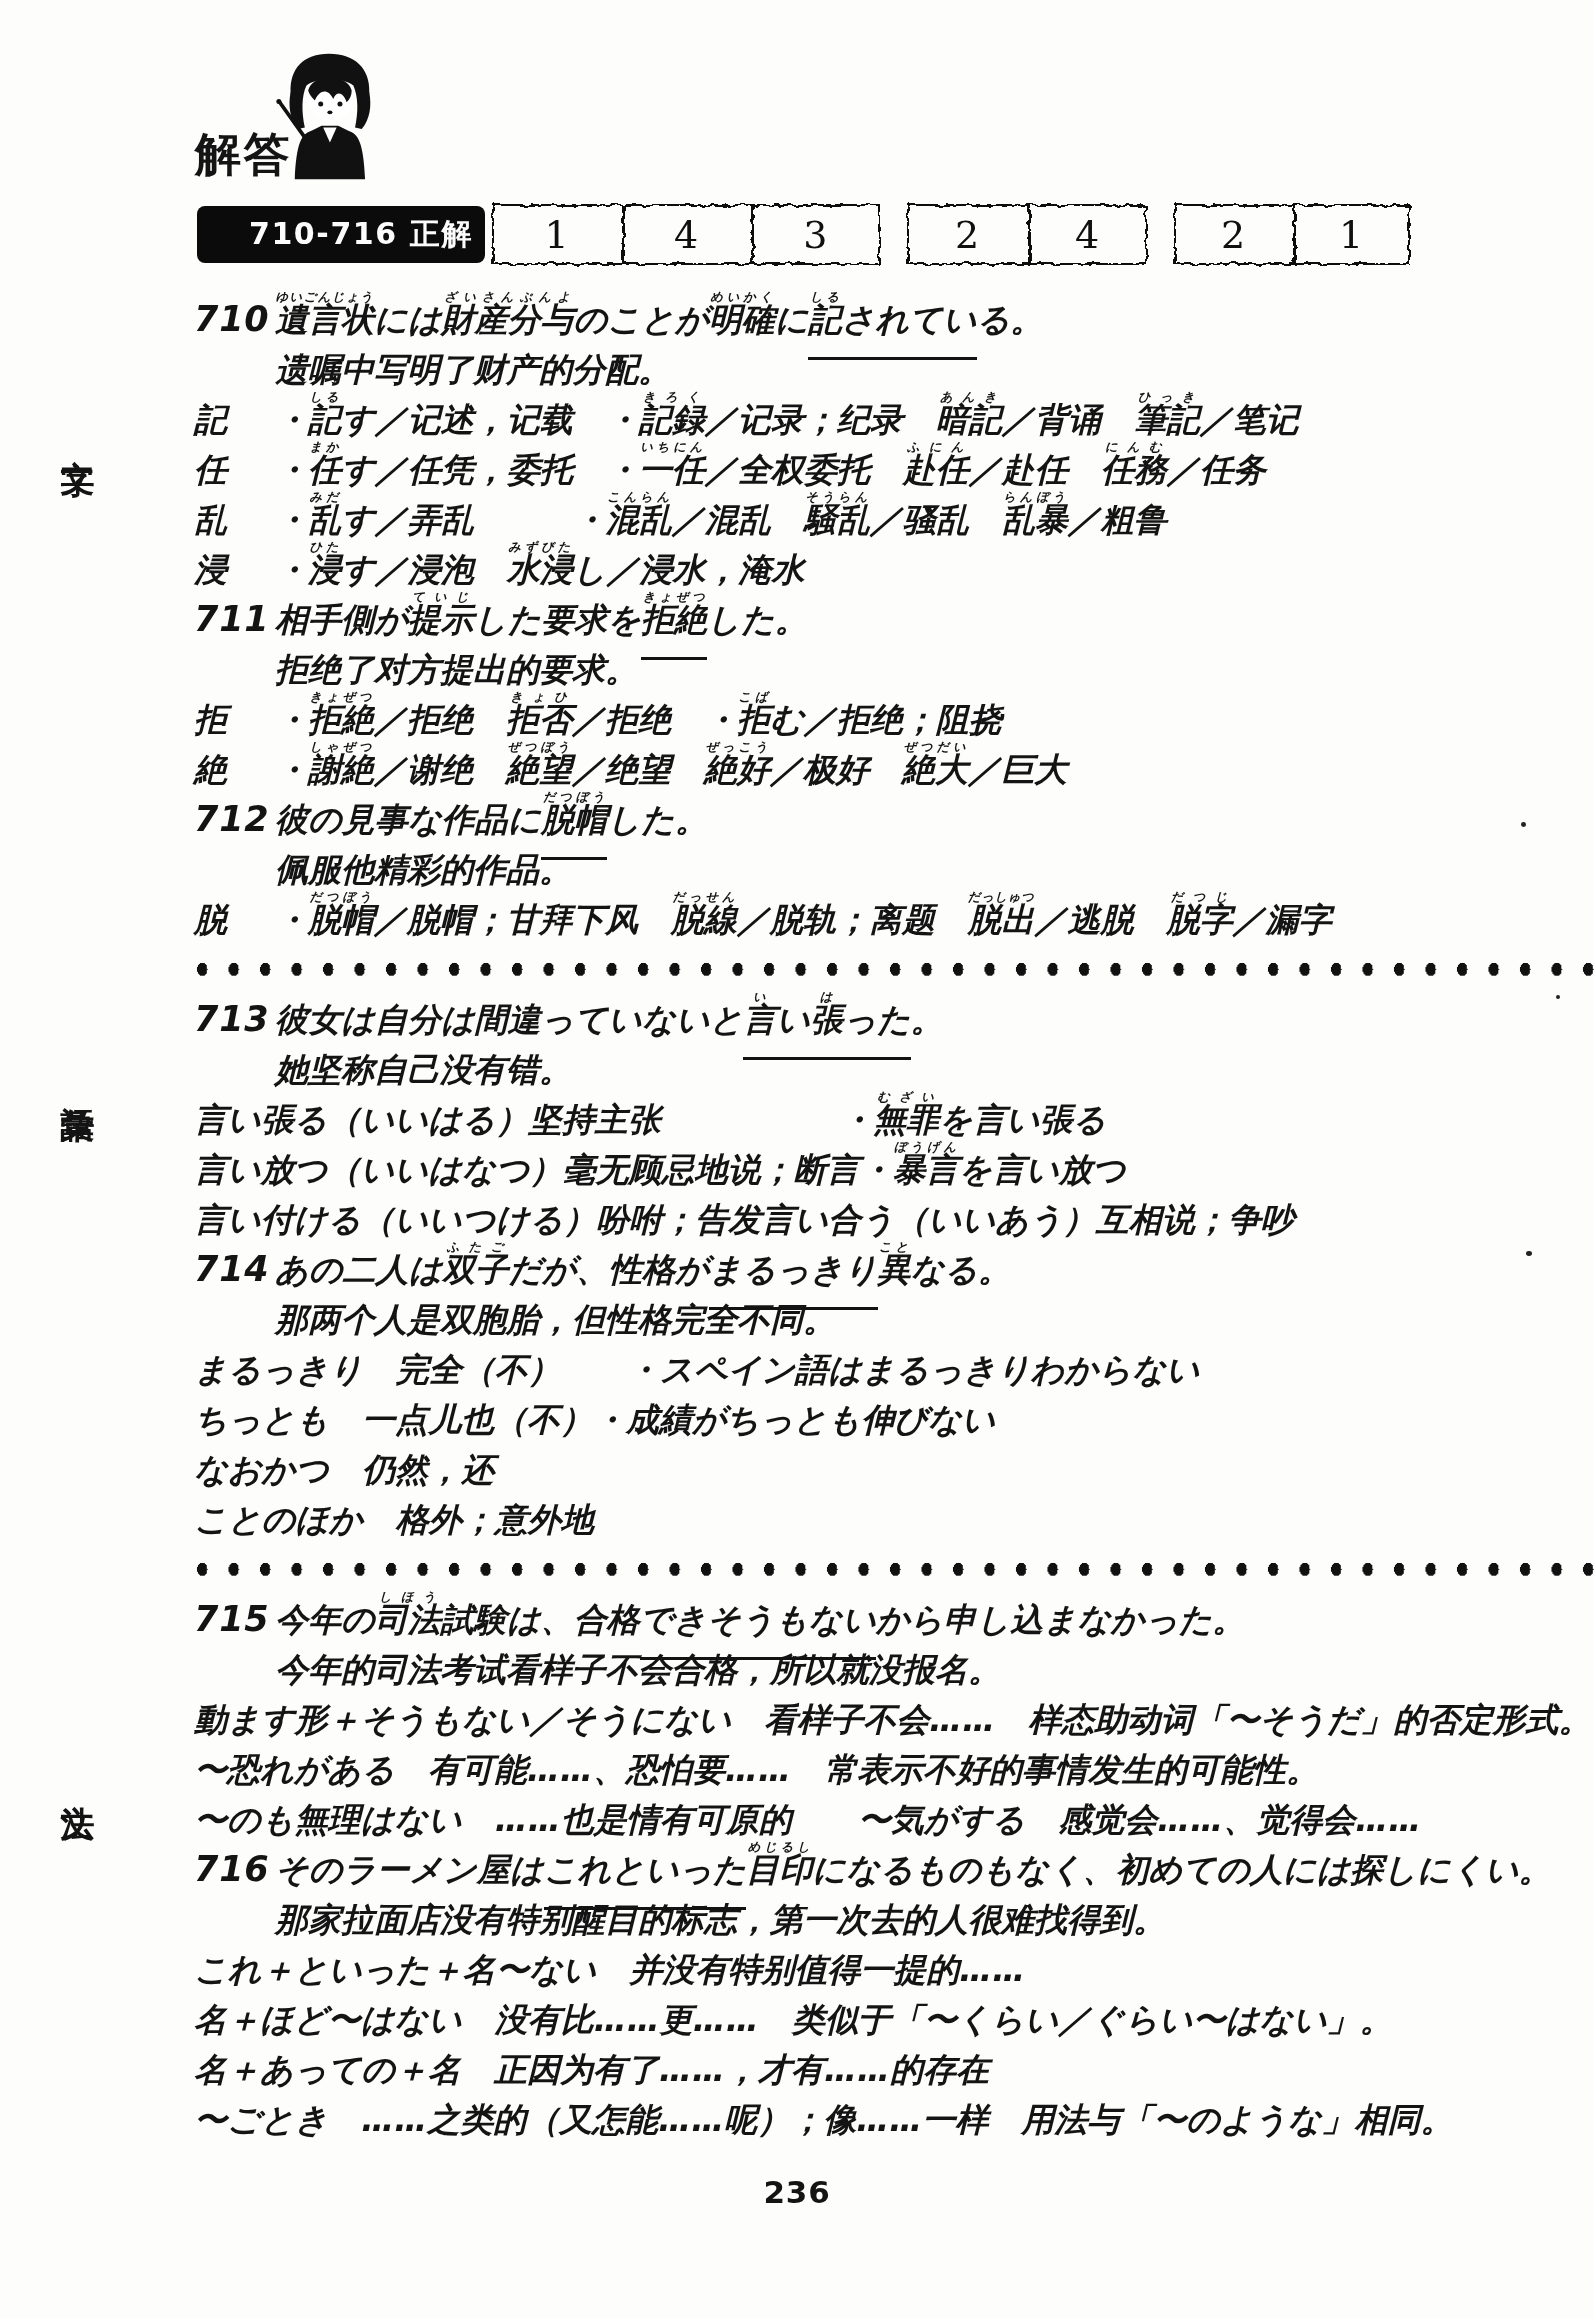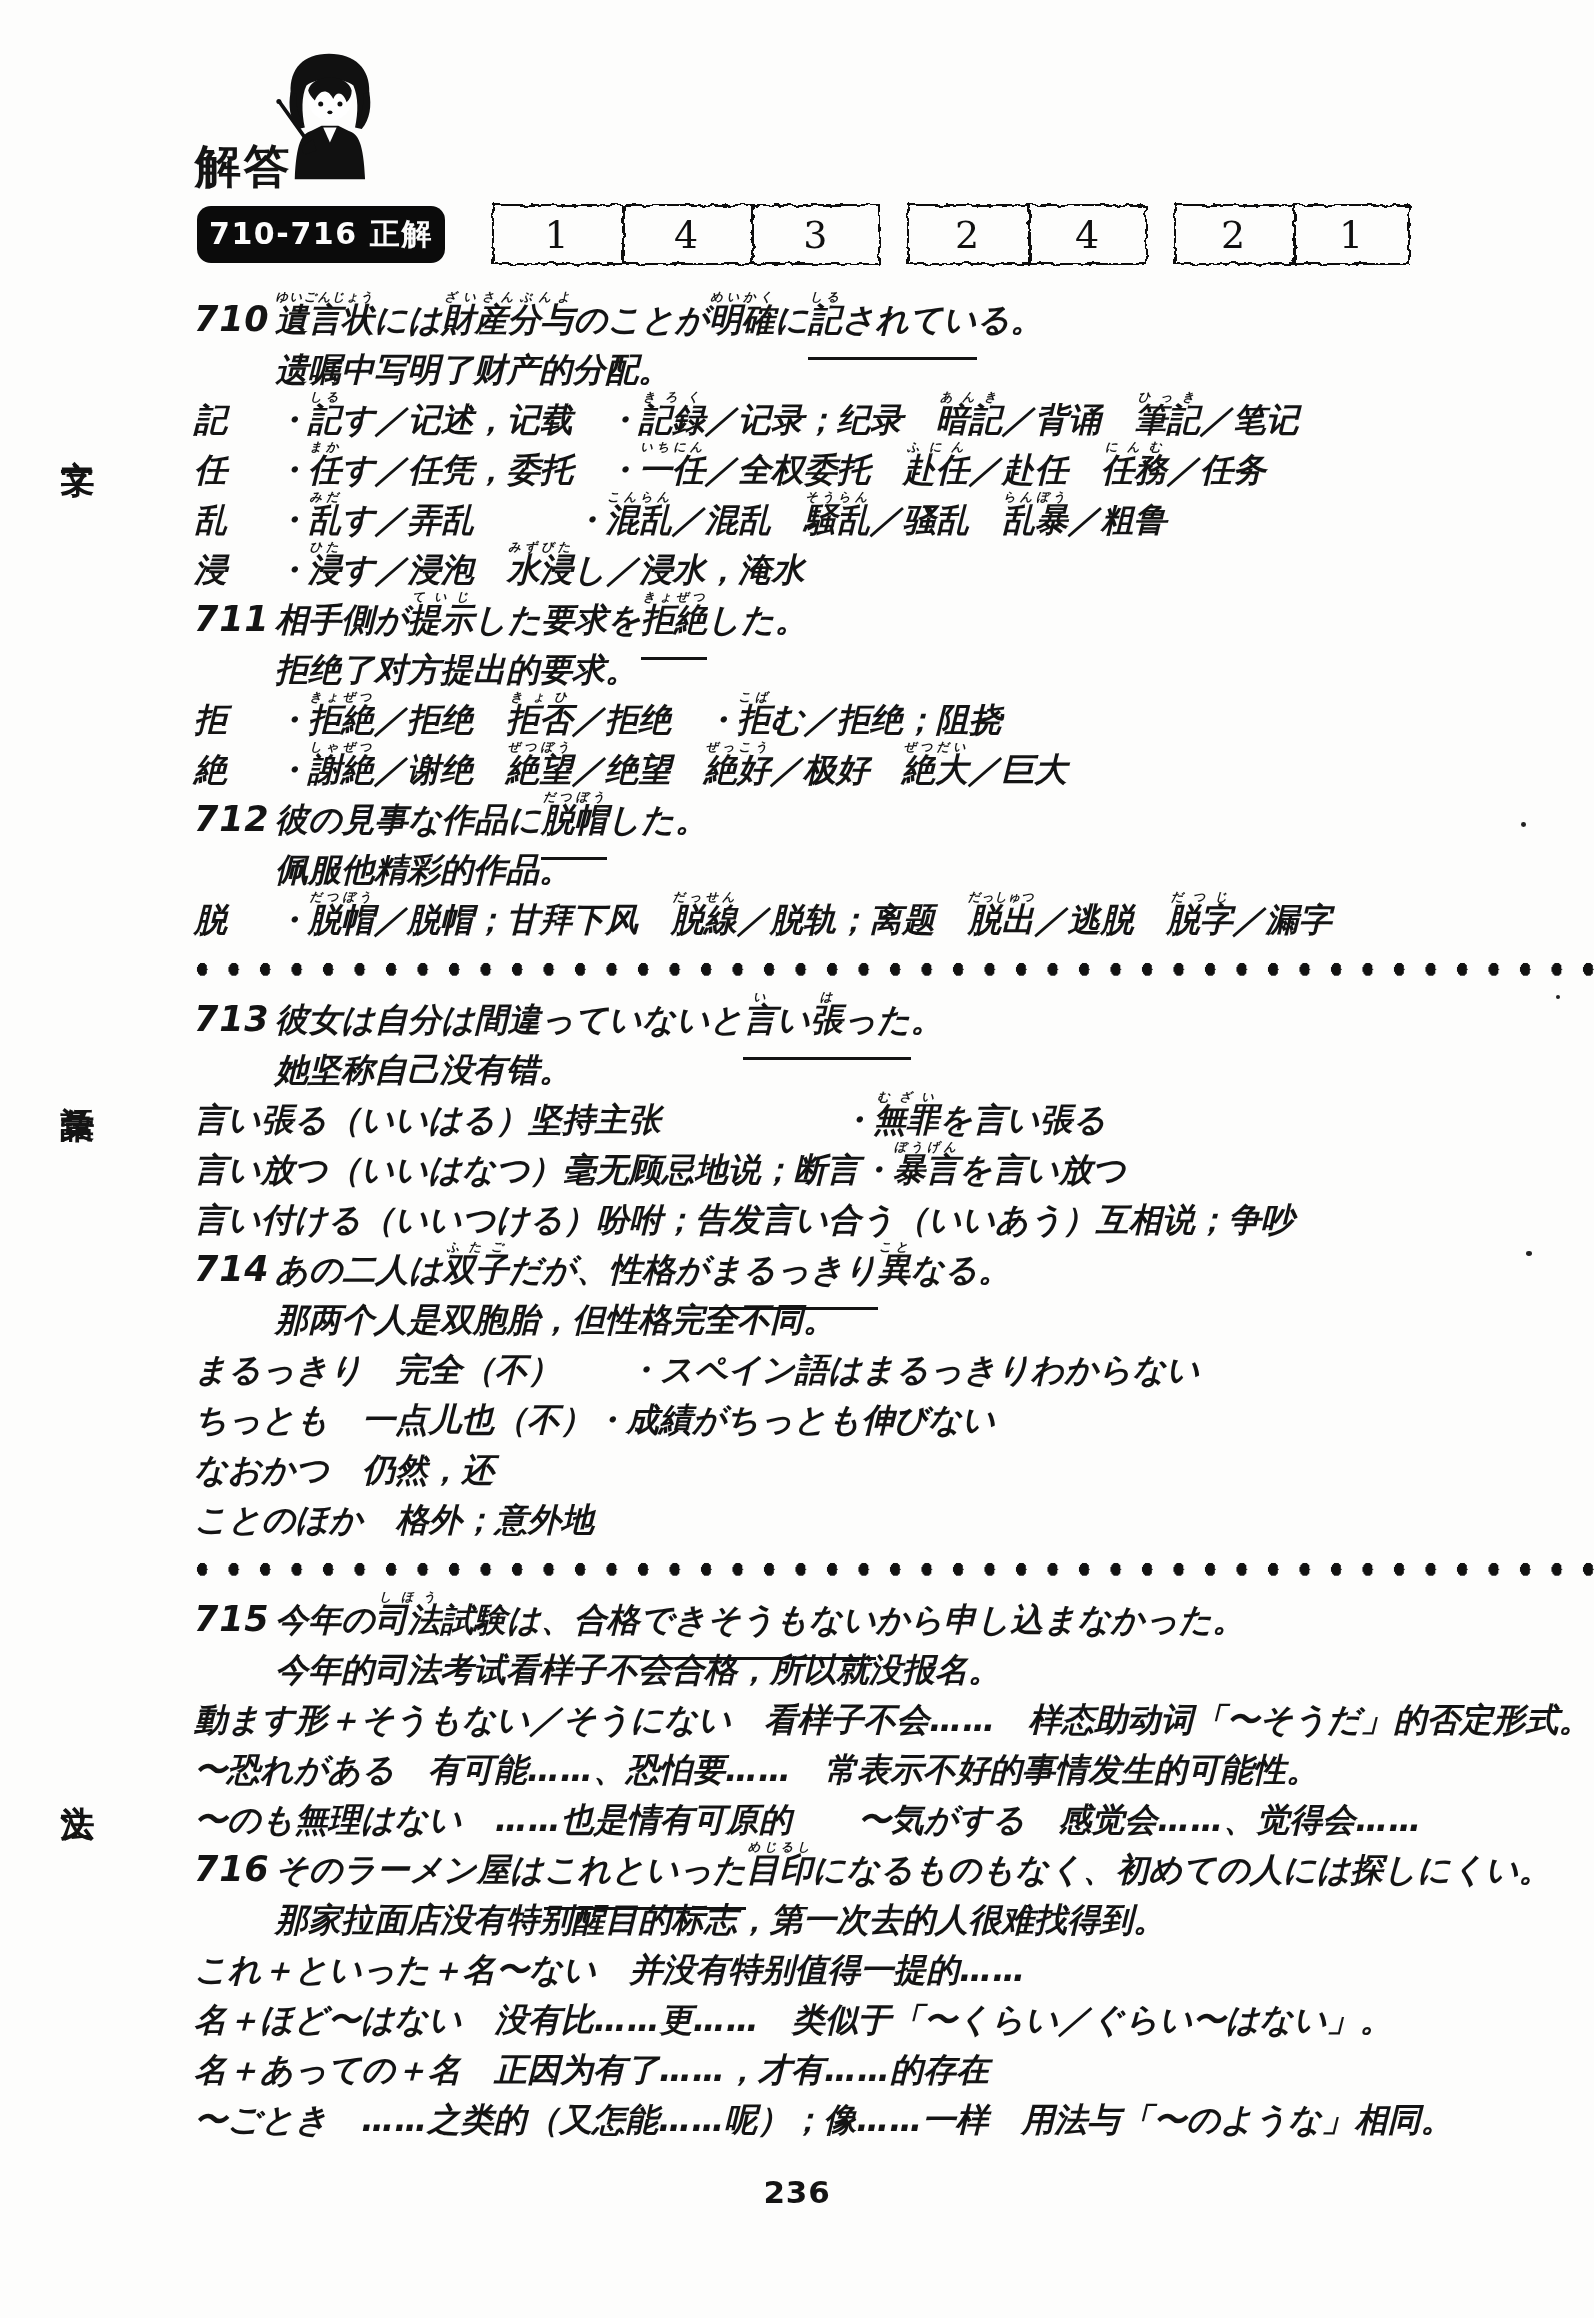--- a/index.html
+++ b/index.html
@@ -9,30 +9,31 @@
     width:1594px;height:2319px;
     background:#fdfdfc;
     overflow:hidden;
     font-family:"DejaVu Sans","Liberation Sans",sans-serif;
     color:#141414;
     font-weight:600;
   }
   
   .title{
     position:absolute;left:195px;top:124px;
-    font-size:46px;font-weight:800;letter-spacing:2.5px;margin-top:12px;
+    font-size:46px;font-weight:800;letter-spacing:2.5px;
   }
   .girl{position:absolute;left:273px;top:52px;}
   
   .anskey-label{
     position:absolute;left:197px;top:206px;width:248px;height:57px;
     background:#0b0b0b;color:#fcfcfc;
     font-size:30px;font-weight:700;letter-spacing:1.6px;
     display:flex;align-items:center;justify-content:center;
-    border-radius:14px;
+    border-radius:8px;
+    padding-left:40px;
   }
   .ans-group{position:absolute;top:204px;height:61px;}
   .wavy-frame{
     position:absolute;inset:0;
     border:2.5px solid #0c0c0c;
     filter:url(#wavyEdge);
   }
   .wavy-frame .sep{position:absolute;top:0;bottom:0;width:2.5px;background:#0c0c0c;}
   .cells{position:absolute;inset:0;display:flex;}
   .cell{

